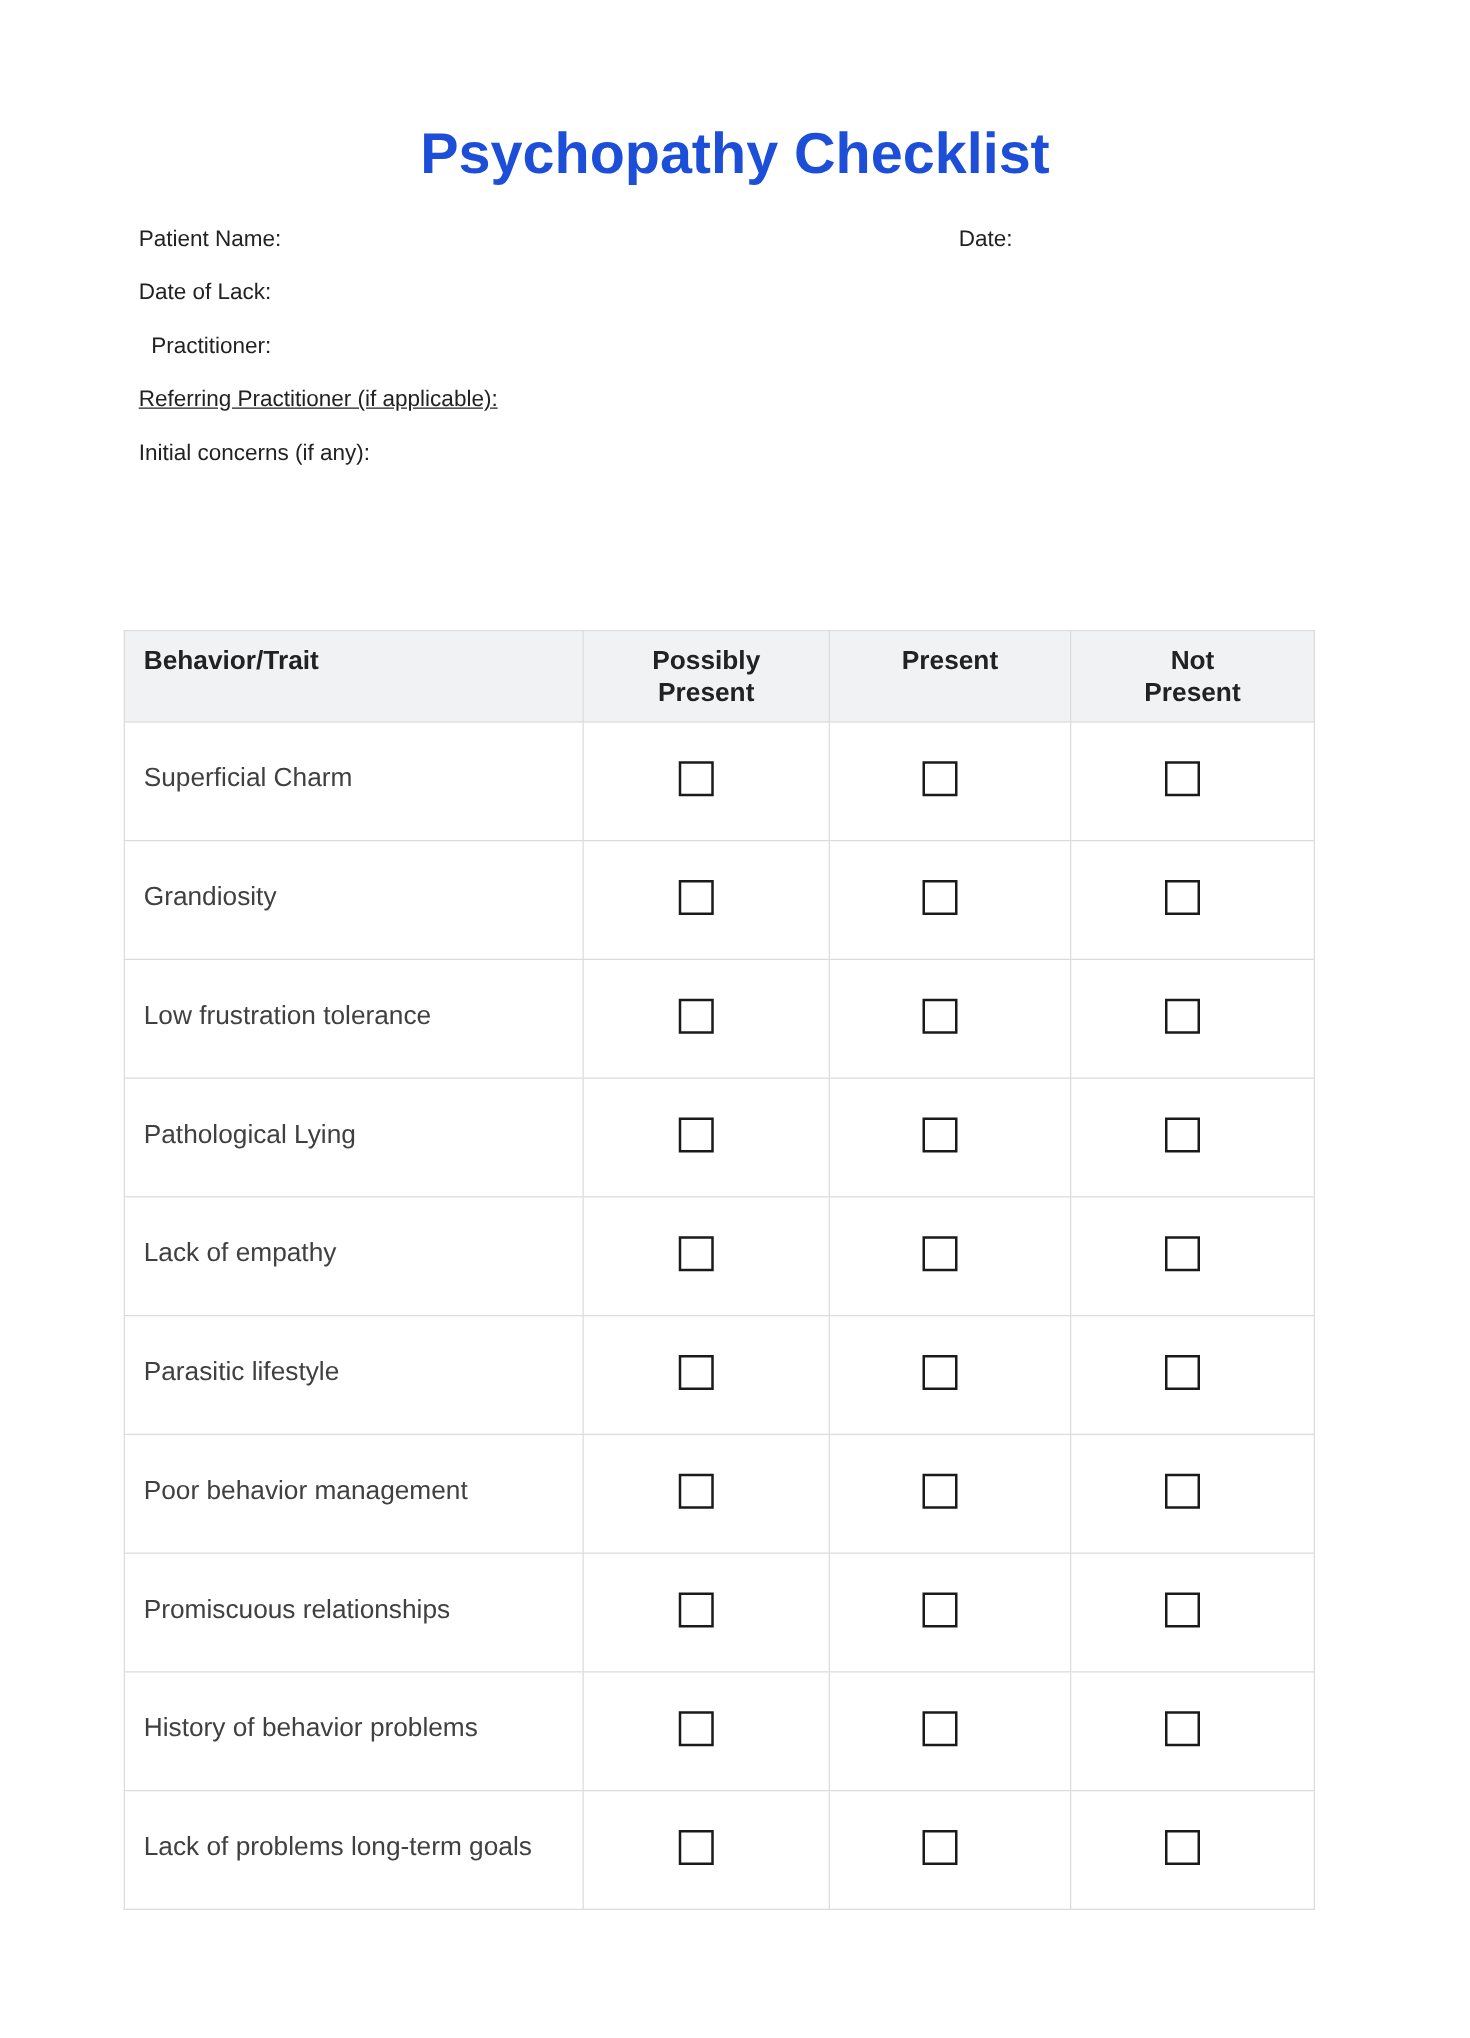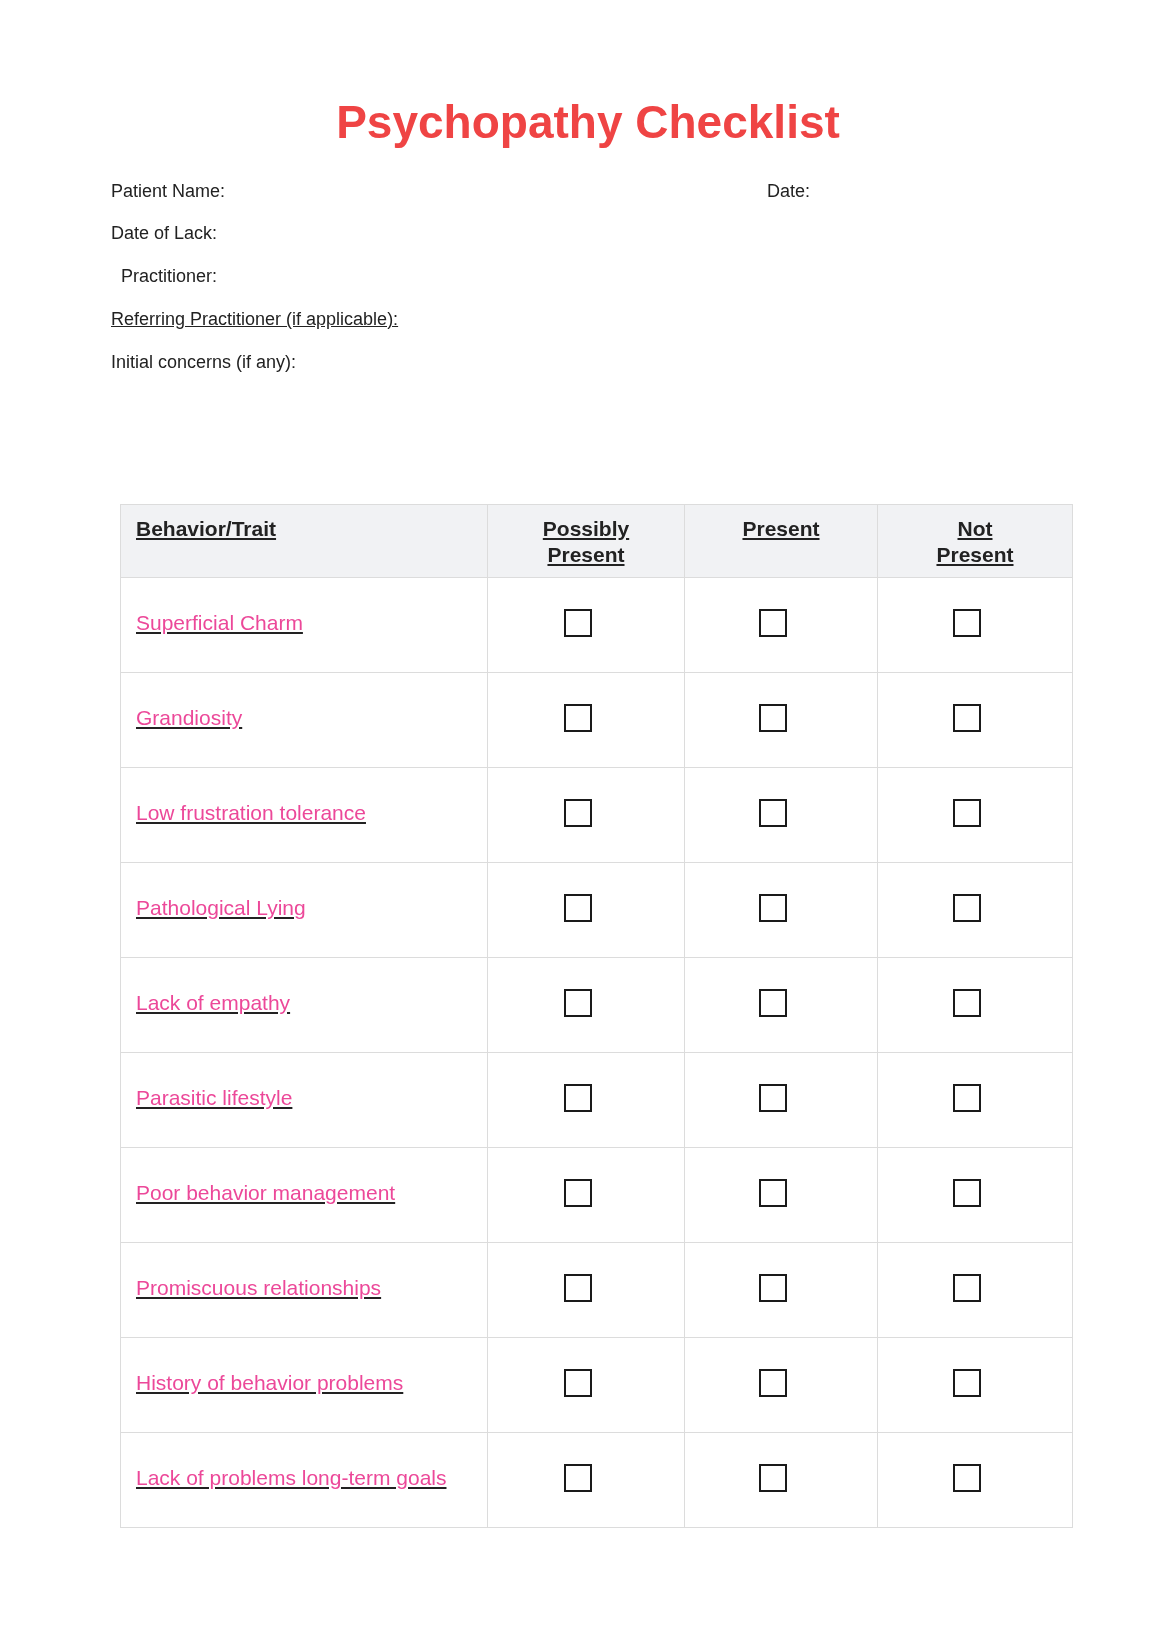--- a/index.html
+++ b/index.html
@@ -18,45 +18,44 @@
     .title {
       position: absolute;
       left: 0;
       top: 94px;
       width: 1176px;
       text-align: center;
       font-family: "Liberation Sans", sans-serif;
       font-weight: bold;
       font-size: 46px;
       line-height: 56px;
-      color: #ef4444;
+      color: #1d4ed8;
       margin: 0;
     }
     .field {
       position: absolute;
       font-size: 18px;
       line-height: 26px;
       color: #222222;
       white-space: nowrap;
     }
     .f-patient { left: 111px; top: 178px; }
     .f-date { left: 734px; top: 178px; margin-left: 33px; }
     .f-dob { left: 111px; top: 220px; }
     .f-prac { left: 121px; top: 263px; }
     .f-ref { left: 111px; top: 306px; text-decoration: underline; }
     .f-init { left: 111px; top: 349px; }
 
     .table {
       position: absolute;
-      left: 120px;
+      left: 99px;
       top: 504px;
       width: 952px;
       border-collapse: collapse;
       table-layout: fixed;
-      text-decoration: underline;
     }
     .table th, .table td {
       border: 1.5px solid #dcdcdc;
       padding: 0;
     }
     .table thead th {
       background: #f1f2f4;
       height: 73px;
       font-weight: bold;
       font-size: 21px;
@@ -68,21 +67,21 @@
       text-align: center;
     }
     .table thead th.col-trait {
       text-align: left;
       padding-left: 15px;
     }
     .table tbody td {
       height: 95px;
       box-sizing: border-box;
       font-size: 21px;
-      color: #ec4899;
+      color: #404040;
       vertical-align: middle;
     }
     .table tbody td.trait {
       padding-left: 15px;
       padding-bottom: 4px;
     }
     .table tbody td.box-cell {
       text-align: center;
     }
     .checkbox {

